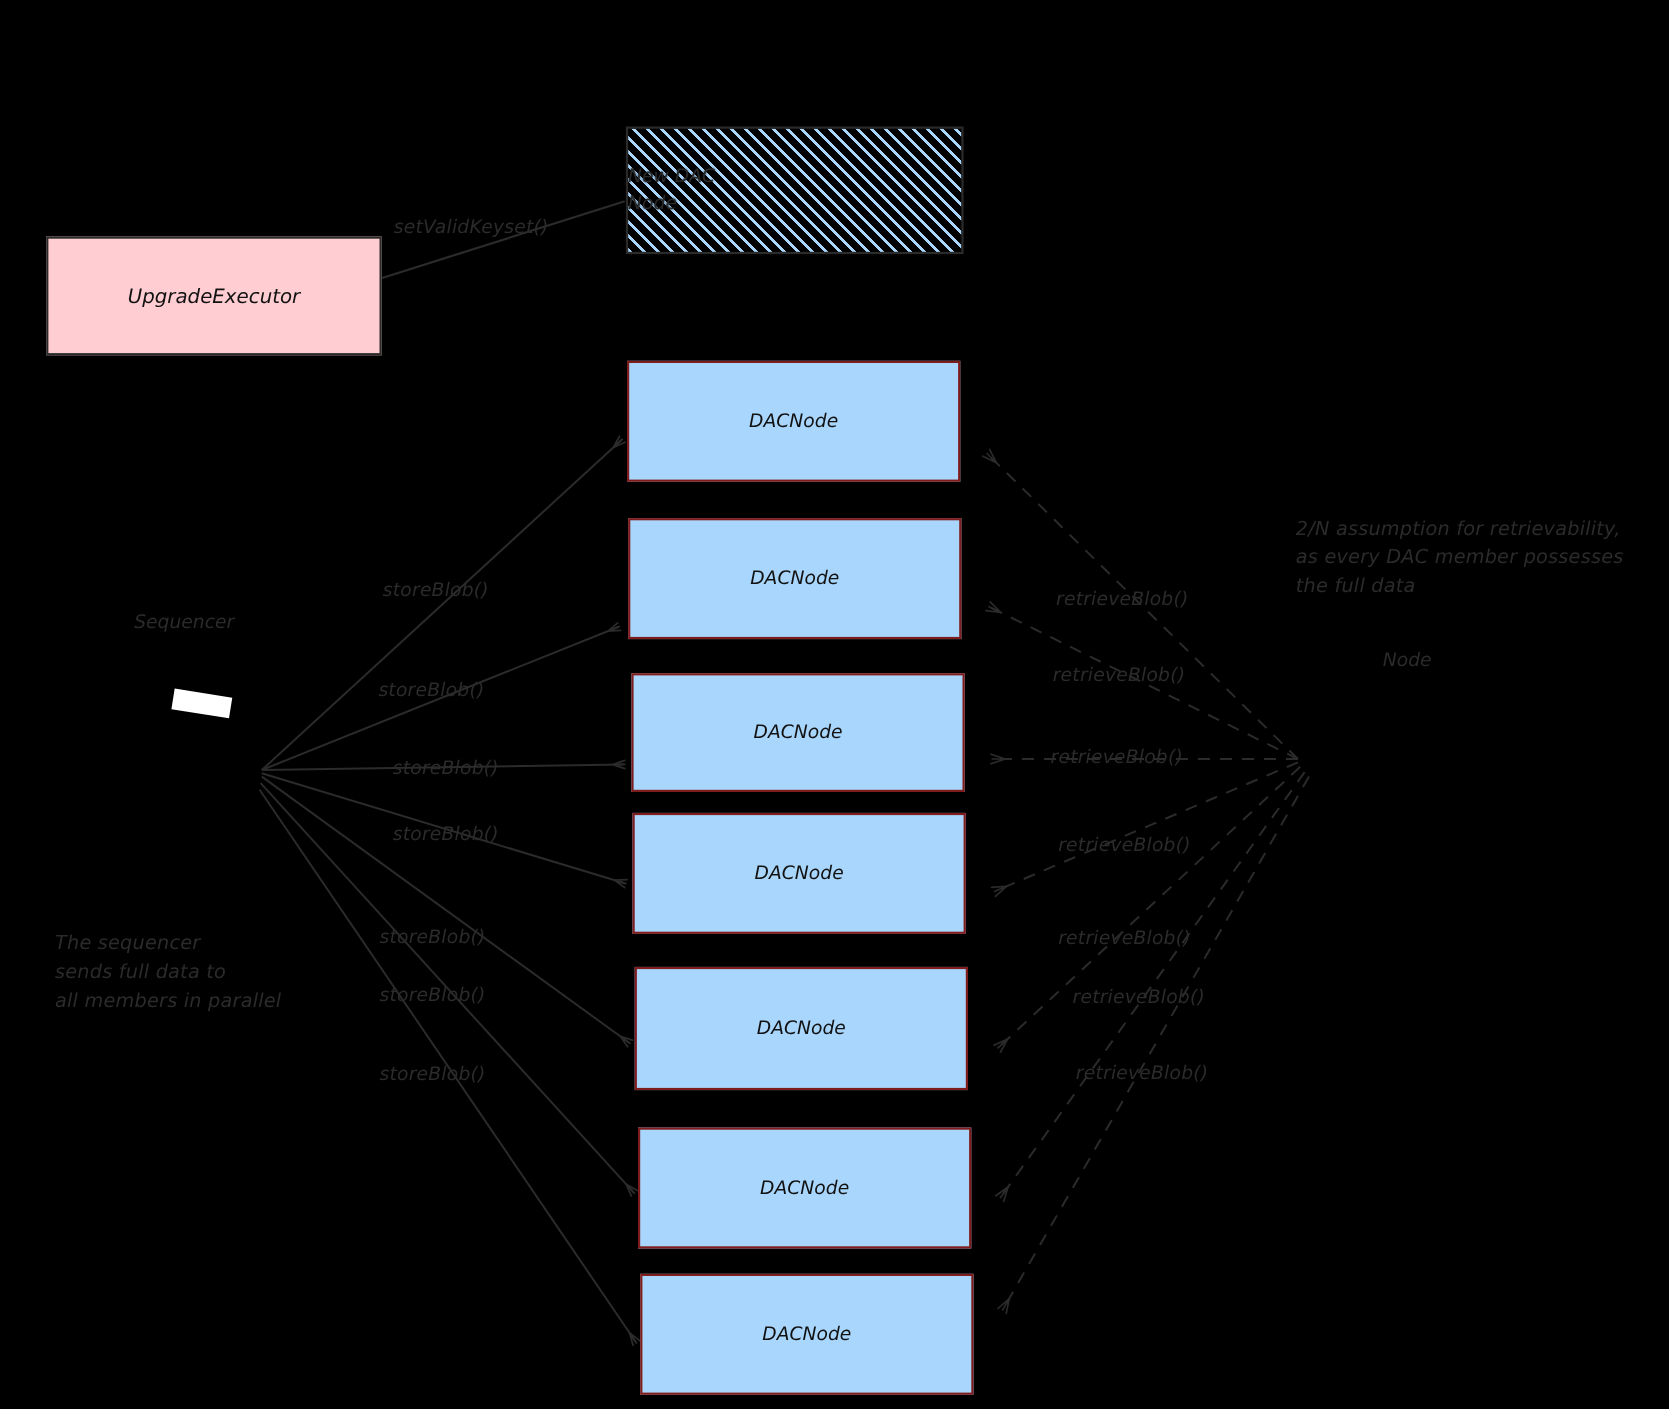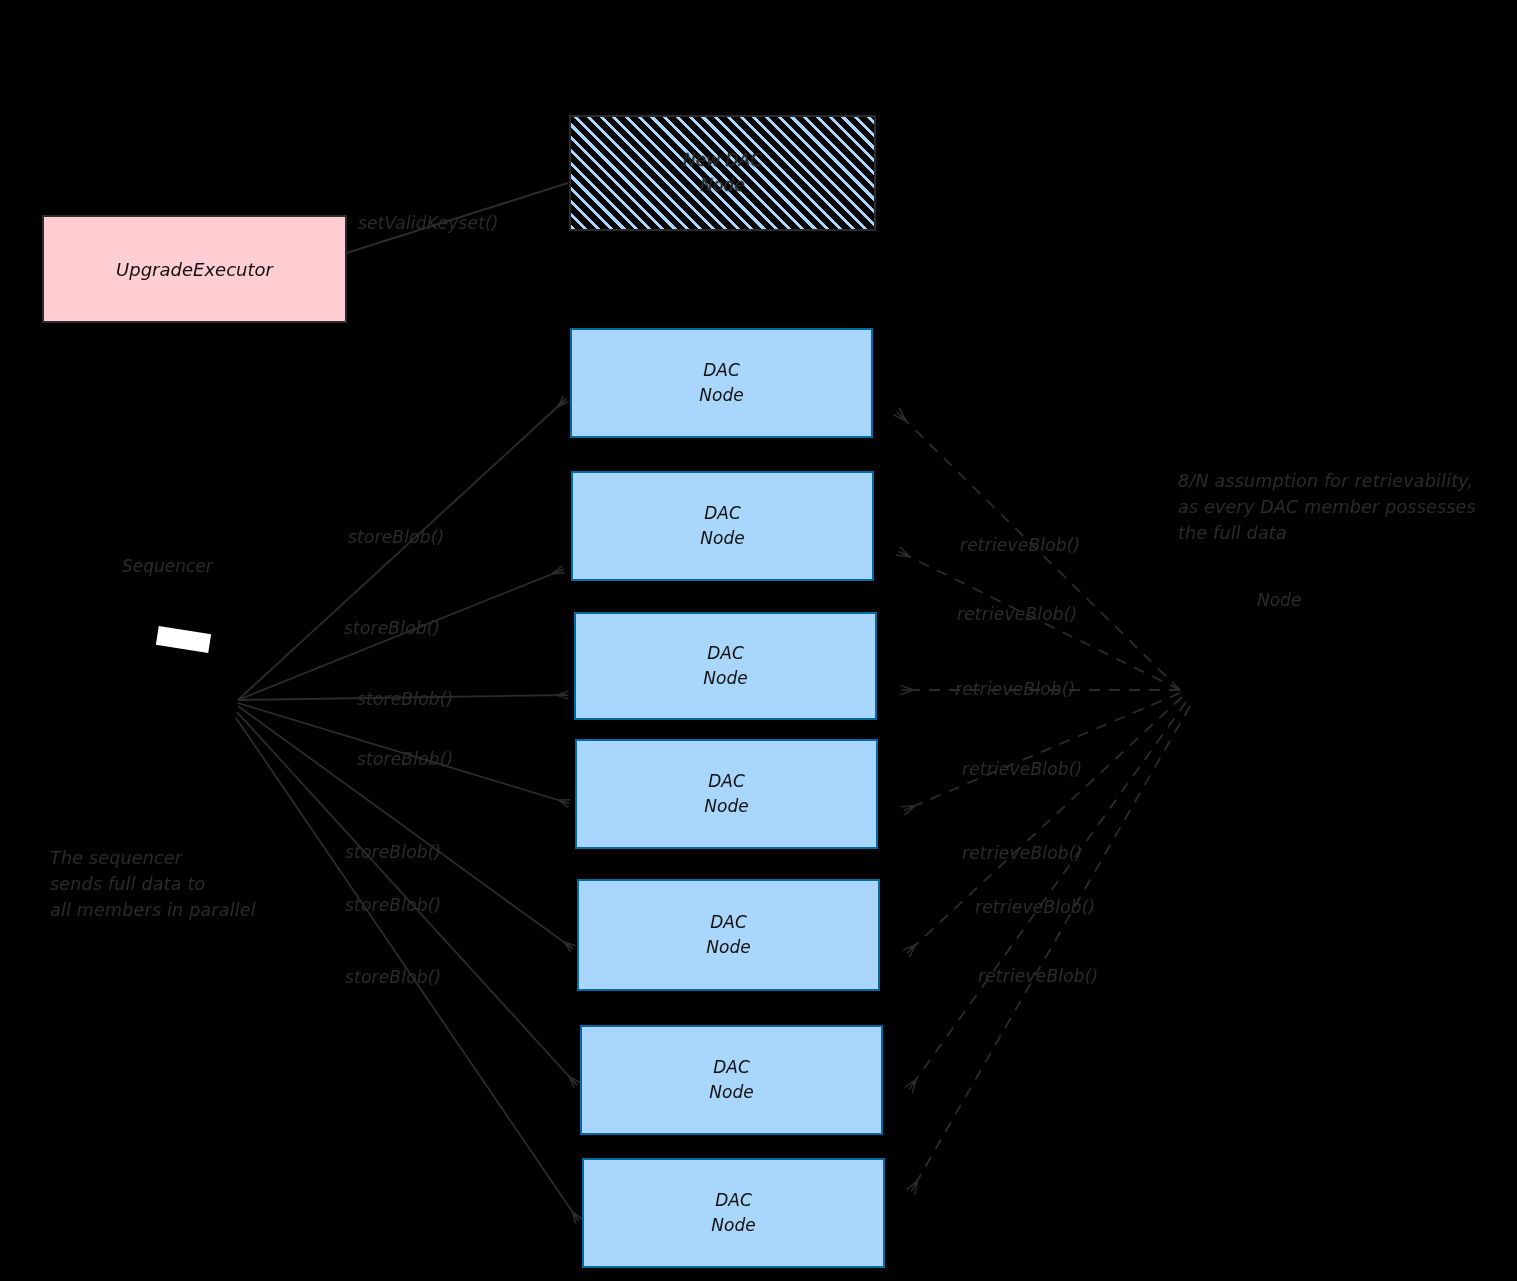--- a/index.html
+++ b/index.html
@@ -38,24 +38,24 @@
     color: #2b2b2b;
     font-family: "DejaVu Sans", sans-serif;
     font-size: 17px;
     font-style: italic;
     white-space: nowrap;
     letter-spacing: 0.2px;
   }
   .node-box {
     position: absolute;
     background: #a9d6fc;
-    border: 2px solid #0369a1;
+    border: 2px solid #7f1d1d;
     box-sizing: border-box;
     display: flex;
-    flex-direction: column;
+    flex-direction: row;
     align-items: center;
     justify-content: center;
   }
   .node-box .line {
     color: #111111;
     font-family: "DejaVu Sans", sans-serif;
     font-size: 17px;
     font-style: italic;
     line-height: 25px;
   }
@@ -73,21 +73,20 @@
     font-size: 18px;
     font-style: italic;
     font-family: "DejaVu Sans", sans-serif;
   }
   .hatch-box {
     position: absolute;
     border: 2px solid #2b2b2b;
     box-sizing: border-box;
     display: flex;
     flex-direction: column;
-    align-items: center;
     justify-content: center;
     background-color: #000000;
     background-image: repeating-linear-gradient(
       45deg,
       #a9d6fc 0px, #a9d6fc 3px,
       #000000 3px, #000000 9px
     );
   }
   .hatch-box .line {
     color: #2a2a2a;
@@ -178,21 +177,21 @@
 
   <div class="hatch-box" style="left:569px; top:115px; width:307px; height:116px;">
     <span class="line">New DAC</span>
     <span class="line">Node</span>
   </div>
 
   <div class="exec-box" style="left:10px; top:215px; width:305px; height:108px;margin-left:32px;">
     <span class="label">UpgradeExecutor</span>
   </div>
 
-  <div class="edge-label" style="left:358px; top:213px;">setValidKeyset()</div>
+  <div class="edge-label" style="left:358px; top:197px;">setValidKeyset()</div>
 
   <div class="node-box" style="left:570px; top:328px; width:303px; height:110px;">
     <span class="line">DAC</span>
     <span class="line">Node</span>
   </div>
 
   <div class="node-box" style="left:571px; top:471px; width:303px; height:110px;">
     <span class="line">DAC</span>
     <span class="line">Node</span>
   </div>
@@ -230,21 +229,21 @@
 all members in parallel</div>
 
   <div class="edge-label" style="left:348px; top:527px;">storeBlob()</div>
   <div class="edge-label" style="left:344px; top:618px;">storeBlob()</div>
   <div class="edge-label" style="left:357px; top:689px;">storeBlob()</div>
   <div class="edge-label" style="left:357px; top:749px;">storeBlob()</div>
   <div class="edge-label" style="left:345px; top:842px;">storeBlob()</div>
   <div class="edge-label" style="left:345px; top:895px;">storeBlob()</div>
   <div class="edge-label" style="left:345px; top:967px;">storeBlob()</div>
 
-  <div class="note" style="left:1178px; top:468px;">8/N assumption for retrievability,
+  <div class="note" style="left:1178px; top:468px;">2/N assumption for retrievability,
 as every DAC member possesses
 the full data</div>
   <div class="actor-label" style="left:1257px; top:590px;">Node</div>
 
   <div class="edge-label" style="left:960px; top:535px;">retrieveBlob()</div>
   <div class="edge-label" style="left:957px; top:604px;">retrieveBlob()</div>
   <div class="edge-label" style="left:955px; top:679px;">retrieveBlob()</div>
   <div class="edge-label" style="left:962px; top:759px;">retrieveBlob()</div>
   <div class="edge-label" style="left:962px; top:843px;">retrieveBlob()</div>
   <div class="edge-label" style="left:975px; top:897px;">retrieveBlob()</div>

